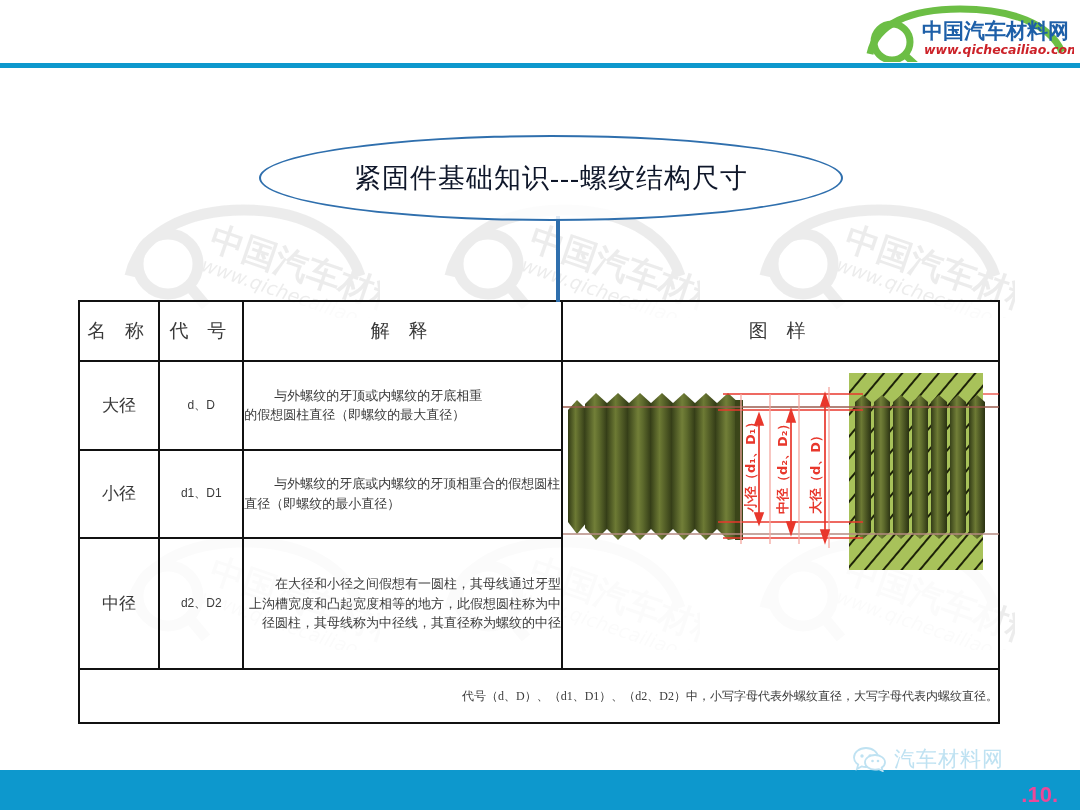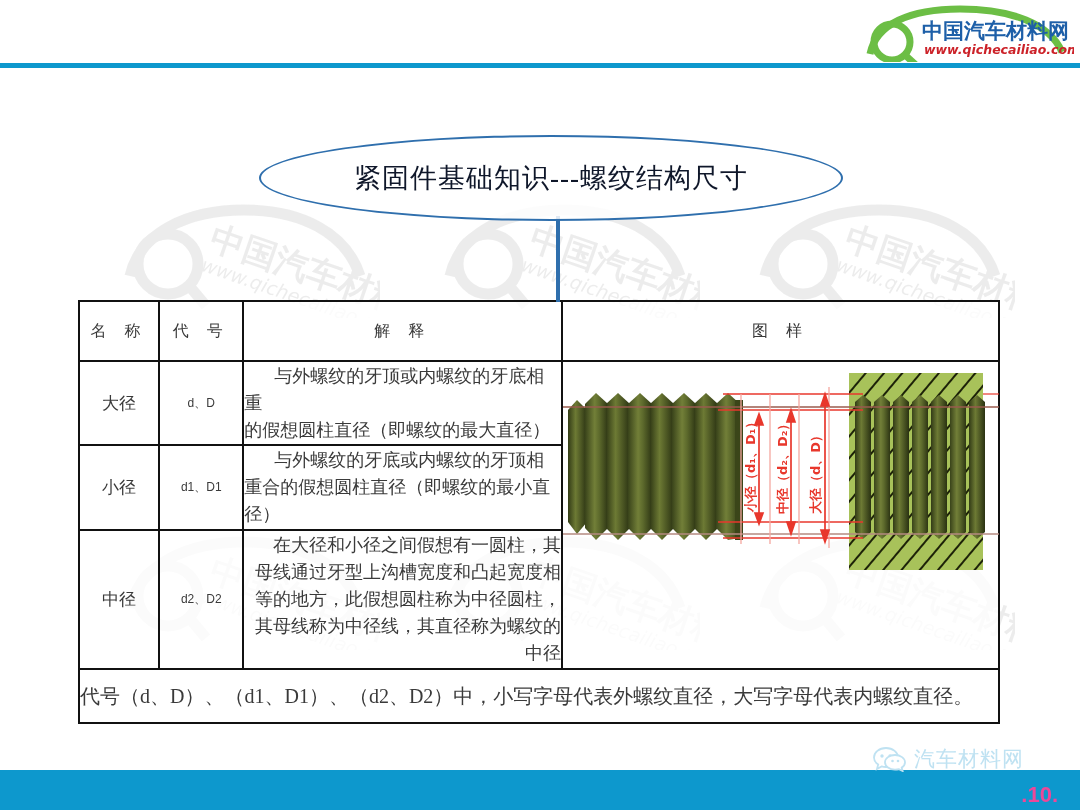--- a/index.html
+++ b/index.html
@@ -89,40 +89,40 @@
     font-weight: normal;
   }
   .col-name  { width: 80px; }
   .col-code  { width: 84px; }
   .col-desc  { width: 318px; }
   .col-fig   { width: 436px; }
 
   .hdr {
     height: 58px;
     text-align: center;
-    font-size: 16px;
+    font-size: 19px;
     letter-spacing: 7px;
     color: #3a3a3a;
   }
   .cell-name, .cell-code {
     text-align: center;
     font-size: 17px;
   }
   .cell-code { font-family: "Liberation Sans", sans-serif; font-weight: bold; font-size: 12px; }
   .cell-desc {
-    font-size: 18px;
+    font-size: 13px;
     line-height: 1.5;
     padding: 5px 9px 5px 9px;
     text-indent: 30px;
     text-align: left;
   }
   .cell-footer {
     height: 52px;
-    text-align: left;
-    font-size: 20px;
+    text-align: right;
+    font-size: 12px;
     color: #3a3a3a;
   }
   .cell-figure {
     position: relative;
     padding: 0;
     background: transparent;
   }
 
   
   #figure-wrap {
@@ -141,21 +141,21 @@
   }
   #page-number {
     position: absolute; right: 22px; top: 782px;
     color: #ec4899;
     font-size: 22px;
     font-weight: bold;
     font-family: "Liberation Sans", sans-serif;
     z-index: 8;
   }
   #wechat-mark {
-    position: absolute; right: 56px; top: 745px;
+    position: absolute; right: 76px; top: 745px;
     display: flex; align-items: center; gap: 7px;
     z-index: 7;
     justify-content: flex-end;
   }
   #wechat-mark .wx-label {
     color: #bfe2f2;
     font-size: 21px;
     font-family: "Liberation Serif", "DejaVu Serif", serif;
     letter-spacing: 1px;
   }

